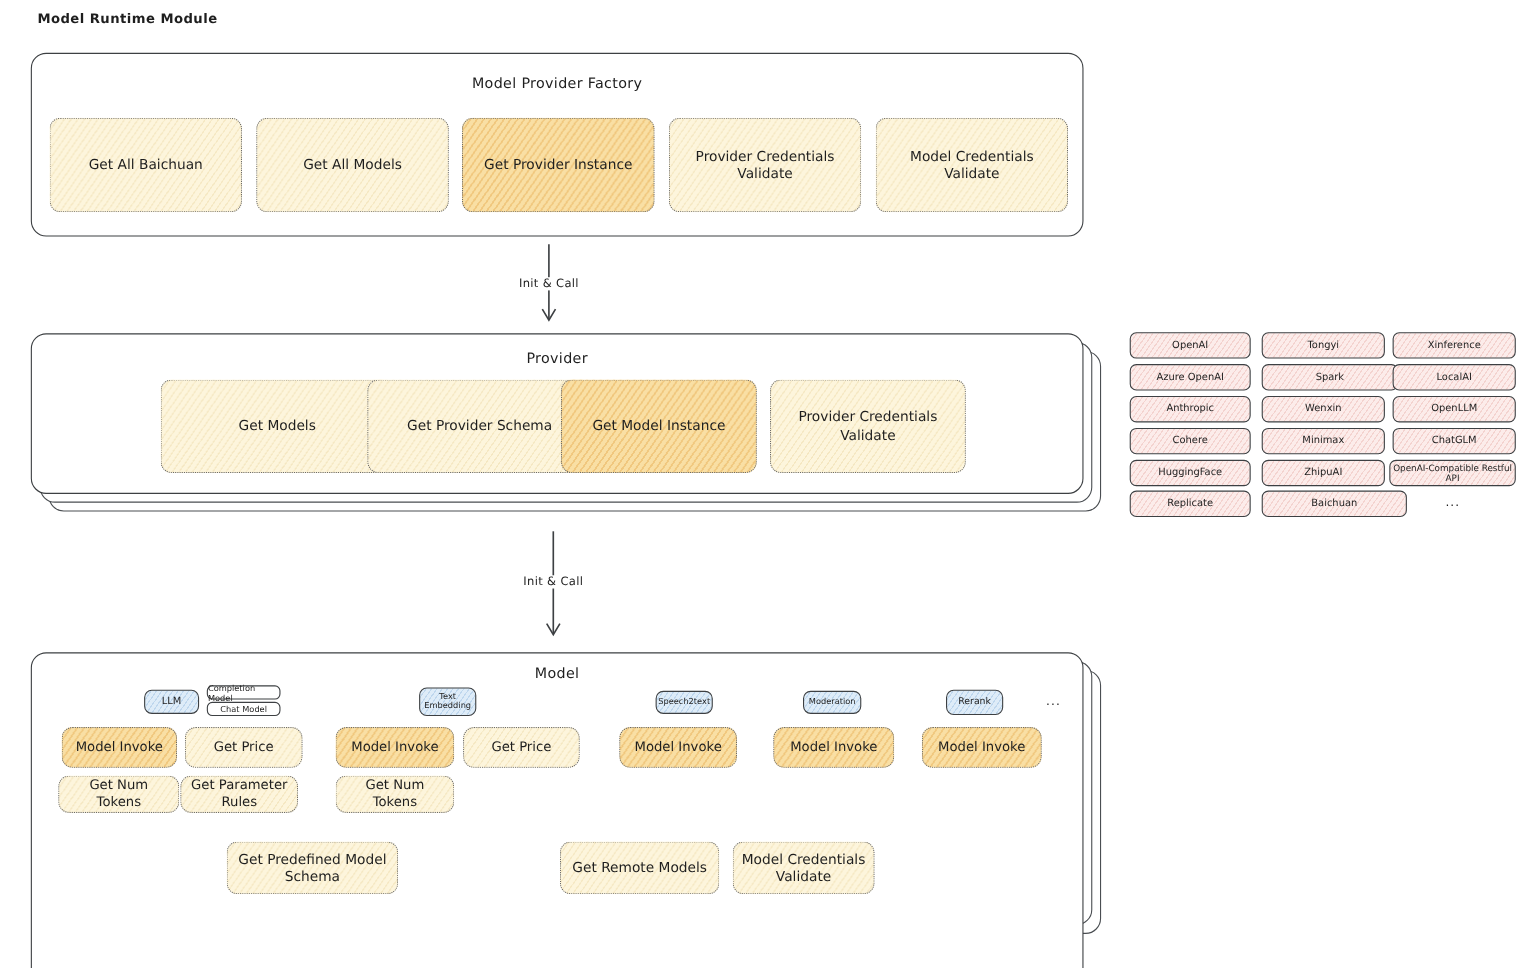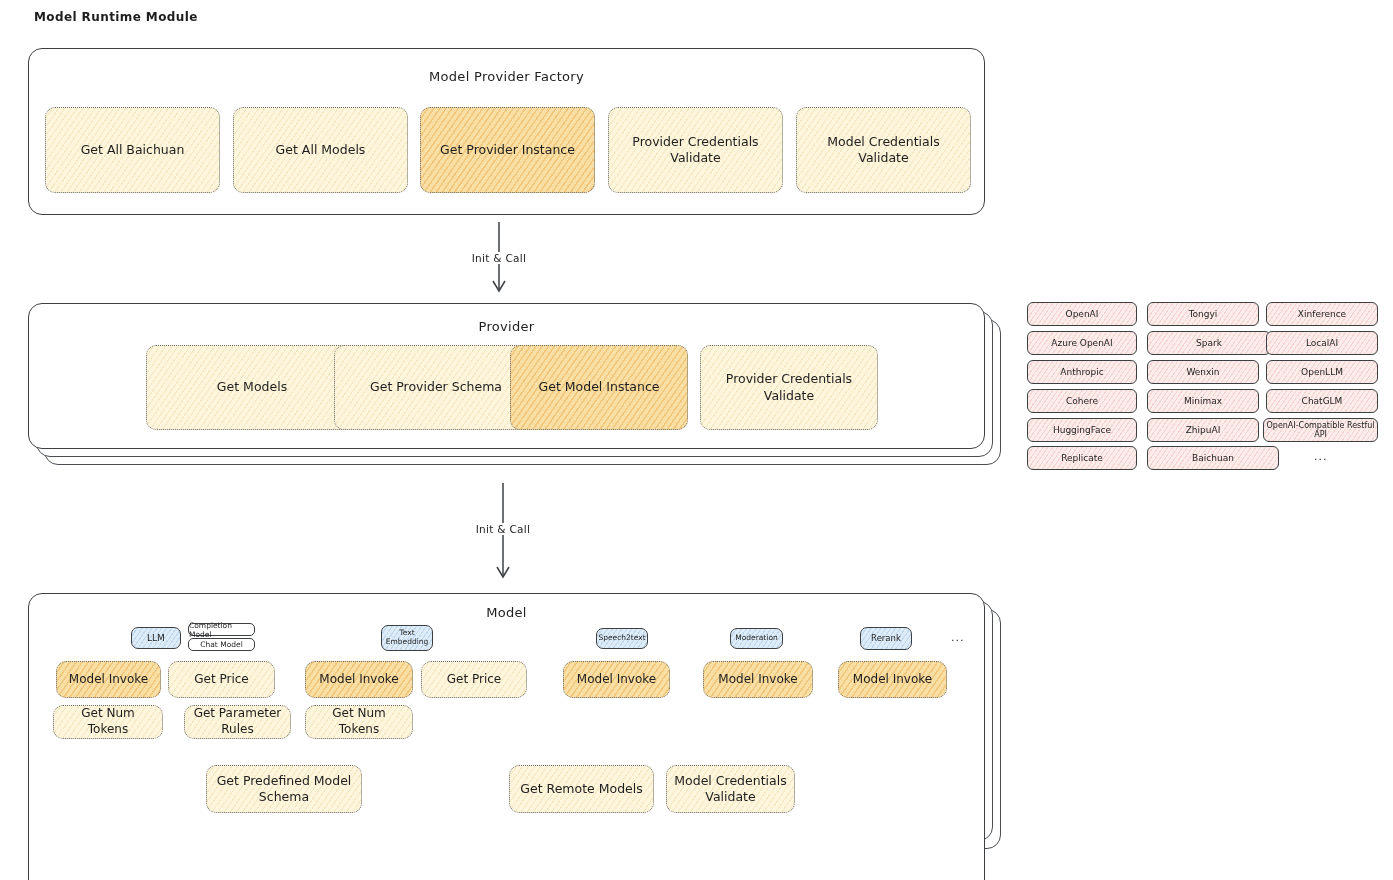--- a/index.html
+++ b/index.html
@@ -156,20 +156,20 @@
 
   <div class="fn orange" style="left:56px;  top:661px; width:105px; height:37px; font-size:12px;">Model Invoke</div>
   <div class="fn cream" style="left:168px; top:661px; width:107px; height:37px; font-size:12px;">Get Price</div>
   <div class="fn orange" style="left:305px; top:661px; width:108px; height:37px; font-size:12px;">Model Invoke</div>
   <div class="fn cream" style="left:421px; top:661px; width:106px; height:37px; font-size:12px;">Get Price</div>
   <div class="fn orange" style="left:563px; top:661px; width:107px; height:37px; font-size:12px;">Model Invoke</div>
   <div class="fn orange" style="left:703px; top:661px; width:110px; height:37px; font-size:12px;">Model Invoke</div>
   <div class="fn orange" style="left:838px; top:661px; width:109px; height:37px; font-size:12px;">Model Invoke</div>
 
   <div class="fn cream" style="left:53px;  top:705px; width:110px; height:34px; font-size:12px;">Get Num Tokens</div>
-  <div class="fn cream" style="left:184px; top:705px; width:107px; height:34px; font-size:12px;">Get Parameter Rules</div>
+  <div class="fn cream" style="left:164px; top:705px; width:107px; height:34px; font-size:12px;">Get Parameter Rules</div>
   <div class="fn cream" style="left:305px; top:705px; width:108px; height:34px; font-size:12px;">Get Num Tokens</div>
 
   <div class="fn cream" style="left:206px; top:765px; width:156px; height:48px;">Get Predefined Model Schema</div>
   <div class="fn cream" style="left:509px; top:765px; width:145px; height:48px;">Get Remote Models</div>
   <div class="fn cream" style="left:666px; top:765px; width:129px; height:48px;">Model Credentials Validate</div>
 
 </div>
 
 </body></html>

